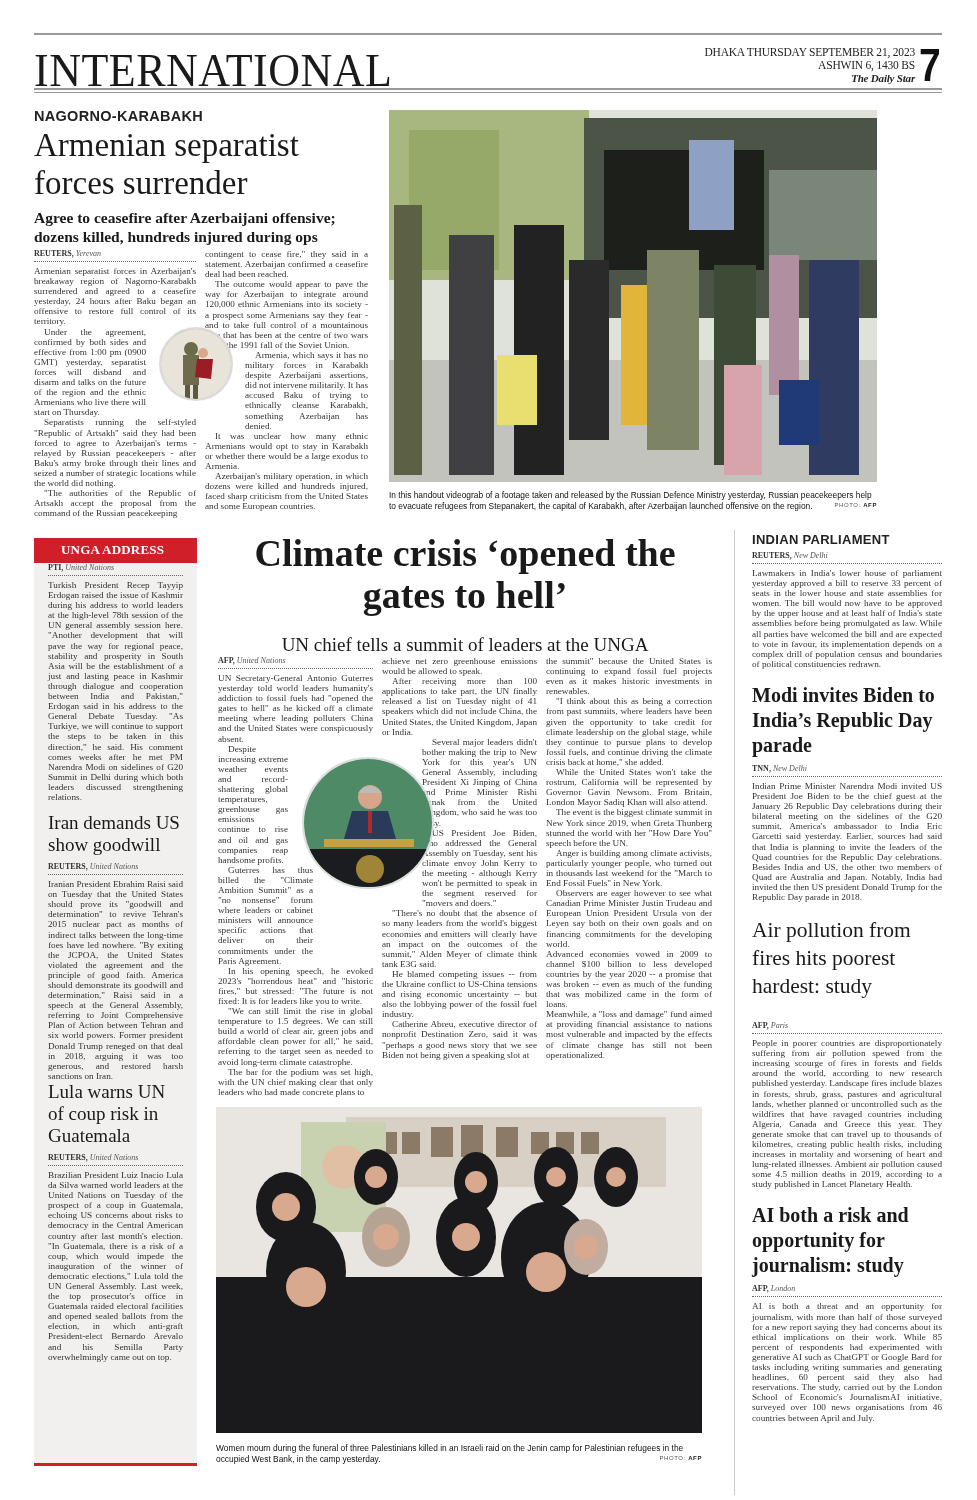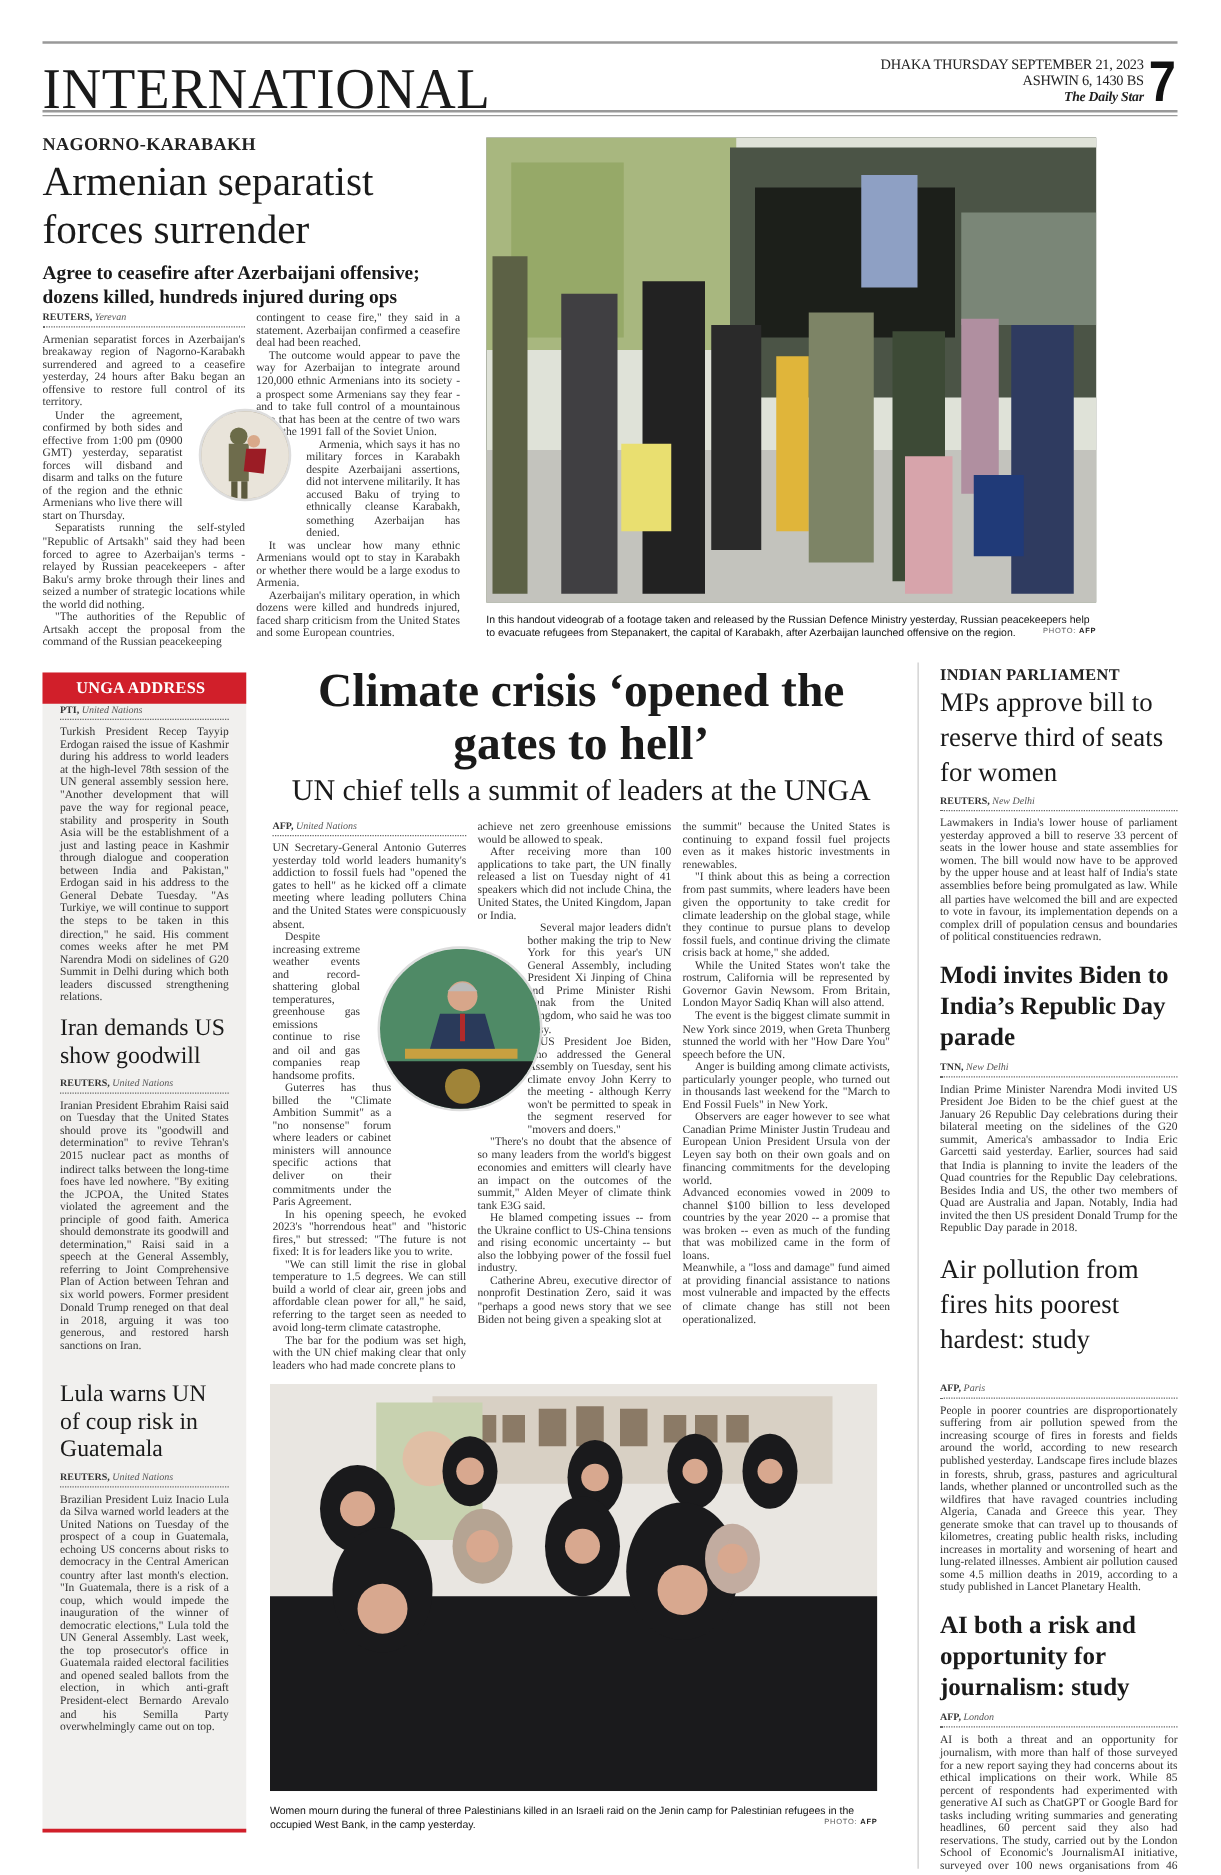--- a/index.html
+++ b/index.html
@@ -4,21 +4,21 @@
 <style>
 *{box-sizing:border-box;margin:0;padding:0}
 html,body{width:977px;height:1500px;background:#fff;overflow:hidden}
 body{position:relative;font-family:"DejaVu Serif","Liberation Serif",serif;color:#222}
 .abs{position:absolute}
 .rule{position:absolute;left:34px;right:35px;height:2px;background:#999}
 .masthead-title{left:34px;top:44px;font-family:"Liberation Serif",serif;font-size:44px;letter-spacing:0.5px;color:#1a1a1a;transform:scaleY(1.05);transform-origin:top left}
 .meta{right:62px;top:46px;text-align:right;font-family:"Liberation Serif",serif;font-size:11.5px;line-height:13px;color:#222;letter-spacing:-0.2px}
 .meta .brand{font-style:italic;font-weight:bold;font-size:11px}
 .pagenum{right:34px;top:42px;font-family:"Liberation Sans",sans-serif;font-weight:bold;font-size:46px;line-height:46px;color:#111;transform:scaleX(0.85)}
-.kicker{font-family:Liberation Serif, serif;font-weight:bold;font-size:14.5px;letter-spacing:0.3px;color:#222}
+.kicker{font-family:Liberation Sans, sans-serif;font-weight:bold;font-size:14.5px;letter-spacing:0.3px;color:#222}
 .hed{font-family:"Liberation Serif",serif;color:#1a1a1a}
 .byline{font-family:"Liberation Serif",serif;font-size:8px;font-weight:bold;color:#333;padding-bottom:3px;border-bottom:1px dotted #666;margin-bottom:4px}
 .byline i{font-weight:normal;color:#555}
 .body{font-family:"Liberation Serif",serif;font-size:9.2px;line-height:10.1px;color:#333;text-align:justify}
 .body p{text-indent:10px}
 .body p.first{text-indent:0}
 .caption{font-family:"Liberation Sans",sans-serif;font-weight:normal;font-size:8.4px;line-height:10.5px;color:#111}
 .credit{font-family:"Liberation Sans",sans-serif;font-size:6px;letter-spacing:0.6px;color:#555;float:right;margin-top:3px}
 .credit b{color:#222}
 .photo{position:absolute;overflow:hidden}
@@ -119,29 +119,29 @@
   <div class="sb-story">
     <div class="byline"><span>PTI,</span> <i>United Nations</i></div>
     <div class="body">Turkish President Recep Tayyip Erdogan raised the issue of Kashmir during his address to world leaders at the high-level 78th session of the UN general assembly session here. "Another development that will pave the way for regional peace, stability and prosperity in South Asia will be the establishment of a just and lasting peace in Kashmir through dialogue and cooperation between India and Pakistan," Erdogan said in his address to the General Debate Tuesday. "As Turkiye, we will continue to support the steps to be taken in this direction," he said. His comment comes weeks after he met PM Narendra Modi on sidelines of G20 Summit in Delhi during which both leaders discussed strengthening relations.</div>
   </div>
   <div class="sb-story">
     <div class="sb-hed" style="margin-top:10px">Iran demands US show goodwill</div>
     <div class="byline"><span>REUTERS,</span> <i>United Nations</i></div>
     <div class="body">Iranian President Ebrahim Raisi said on Tuesday that the United States should prove its "goodwill and determination" to revive Tehran's 2015 nuclear pact as months of indirect talks between the long-time foes have led nowhere. "By exiting the JCPOA, the United States violated the agreement and the principle of good faith. America should demonstrate its goodwill and determination," Raisi said in a speech at the General Assembly, referring to Joint Comprehensive Plan of Action between Tehran and six world powers. Former president Donald Trump reneged on that deal in 2018, arguing it was too generous, and restored harsh sanctions on Iran.</div>
   </div>
   <div class="sb-story">
-    <div class="sb-hed" style="margin-top:24px">Lula warns UN of coup risk in Guatemala</div>
+    <div class="sb-hed" style="margin-top:0">Lula warns UN of coup risk in Guatemala</div>
     <div class="byline"><span>REUTERS,</span> <i>United Nations</i></div>
     <div class="body">Brazilian President Luiz Inacio Lula da Silva warned world leaders at the United Nations on Tuesday of the prospect of a coup in Guatemala, echoing US concerns about risks to democracy in the Central American country after last month's election. "In Guatemala, there is a risk of a coup, which would impede the inauguration of the winner of democratic elections," Lula told the UN General Assembly. Last week, the top prosecutor's office in Guatemala raided electoral facilities and opened sealed ballots from the election, in which anti-graft President-elect Bernardo Arevalo and his Semilla Party overwhelmingly came out on top.</div>
   </div>
 </div>
 
 <div class="abs" style="left:215px;top:532px;width:500px;text-align:center">
   <div class="hed" style="font-weight:bold;font-size:38px;line-height:42px;padding:0 20px">Climate crisis ‘opened the gates to hell’</div>
-  <div class="hed" style="font-size:24px;line-height:26px;margin-top:4px">UN chief tells a summit of leaders at the UNGA</div>
+  <div class="hed" style="font-size:19px;line-height:26px;margin-top:16px">UN chief tells a summit of leaders at the UNGA</div>
 </div>
 
 <div class="abs" style="left:218px;top:656px;width:155px">
   <div class="byline"><span>AFP,</span> <i>United Nations</i></div>
   <div class="body">
     <p class="first">UN Secretary-General Antonio Guterres yesterday told world leaders humanity's addiction to fossil fuels had "opened the gates to hell" as he kicked off a climate meeting where leading polluters China and the United States were conspicuously absent.</p>
     <p style="width:70px">Despite increasing extreme weather events and record-shattering global temperatures, greenhouse gas emissions continue to rise and oil and gas companies reap handsome profits.</p>
     <p style="width:95px">Guterres has thus billed the "Climate Ambition Summit" as a "no nonsense" forum where leaders or cabinet ministers will announce specific actions that deliver on their commitments under the Paris Agreement.</p>
     <p>In his opening speech, he evoked 2023's "horrendous heat" and "historic fires," but stressed: "The future is not fixed: It is for leaders like you to write.</p>
     <p>"We can still limit the rise in global temperature to 1.5 degrees. We can still build a world of clear air, green jobs and affordable clean power for all," he said, referring to the target seen as needed to avoid long-term climate catastrophe.</p>
@@ -232,21 +232,20 @@
 <div class="abs" style="left:216px;top:1443px;width:486px">
   <div class="caption">Women mourn during the funeral of three Palestinians killed in an Israeli raid on the Jenin camp for Palestinian refugees in the occupied West Bank, in the camp yesterday.</div>
   <div class="credit" style="margin-top:-9px"><span>PHOTO:</span> <b>AFP</b></div>
 </div>
 
 <div class="vrule" style="left:734px;top:530px;height:965px"></div>
 
 <div class="abs" style="left:752px;top:532px;width:190px">
   <div>
     <div class="kicker" style="font-size:13px">INDIAN PARLIAMENT</div>
-    <div class="rhed light">MPs approve bill to reserve third of seats for women</div>
     <div class="byline" style="margin-top:4px"><span>REUTERS,</span> <i>New Delhi</i></div>
     <div class="body">Lawmakers in India's lower house of parliament yesterday approved a bill to reserve 33 percent of seats in the lower house and state assemblies for women. The bill would now have to be approved by the upper house and at least half of India's state assemblies before being promulgated as law. While all parties have welcomed the bill and are expected to vote in favour, its implementation depends on a complex drill of population census and boundaries of political constituencies redrawn.</div>
   </div>
   <div style="margin-top:14px">
     <div class="rhed bold">Modi invites Biden to India’s Republic Day parade</div>
     <div class="byline" style="margin-top:6px"><span>TNN,</span> <i>New Delhi</i></div>
     <div class="body">Indian Prime Minister Narendra Modi invited US President Joe Biden to be the chief guest at the January 26 Republic Day celebrations during their bilateral meeting on the sidelines of the G20 summit, America's ambassador to India Eric Garcetti said yesterday. Earlier, sources had said that India is planning to invite the leaders of the Quad countries for the Republic Day celebrations. Besides India and US, the other two members of Quad are Australia and Japan. Notably, India had invited the then US president Donald Trump for the Republic Day parade in 2018.</div>
   </div>
   <div style="margin-top:14px">
     <div class="rhed light">Air pollution from fires hits poorest hardest: study</div>

